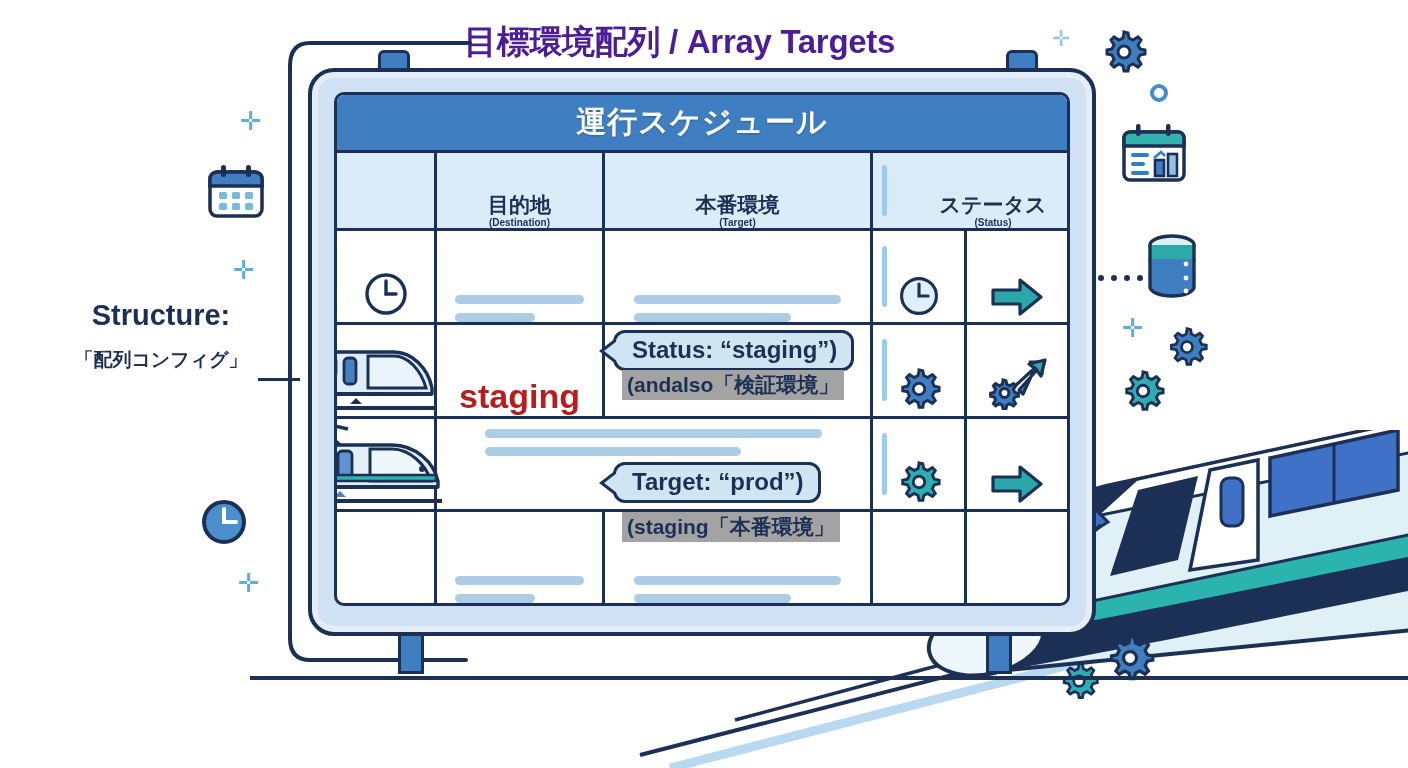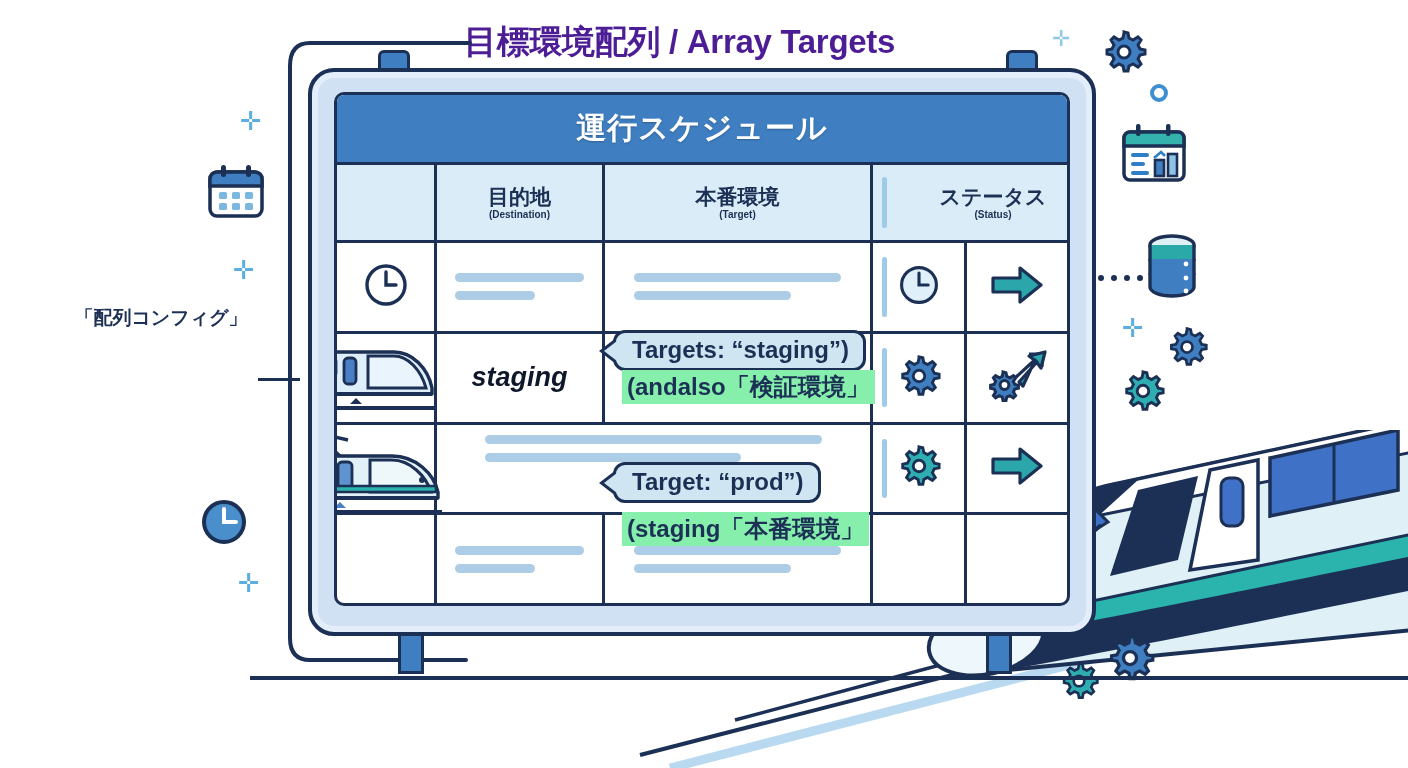--- a/index.html
+++ b/index.html
@@ -24,54 +24,54 @@
   .bracket{ position:absolute; left:280px; top:38px; width:36px; height:620px; }
   .bracket svg{ display:block; }
 
   
   .struct{
     position:absolute; left:56px; top:300px; width:210px;
     text-align:center; line-height:1.05;
   }
   .struct .l1{ font-size:29px; font-weight:bold; color:#1b3054; }
   .struct .l2{ font-size:40px; font-weight:bold; color:#1b3054; margin-top:3px; letter-spacing:0.5px;}
-  .struct .l3{ font-size:19px; font-weight:bold; color:#1b3054; margin-top:8px; }
+  .struct .l3{ font-size:19px; font-weight:bold; color:#1b3054; margin-top:20px; }
   .struct-line{ position:absolute; left:258px; top:378px; width:42px; height:3px; background:#1b3054;}
 
   
   .board-mount{ position:absolute; width:32px; height:22px; background:#3f7fc1;
                 border:3px solid #1b3054; border-radius:6px 6px 0 0;}
   .board{
     position:absolute; left:308px; top:68px; width:788px; height:568px;
     background:#cfe1f2; border:4px solid #1b3054; border-radius:26px;
     box-shadow:inset 0 0 0 6px #e4eefa;
   }
   .board-inner{
     position:absolute; left:22px; top:20px; right:22px; bottom:26px;
     background:#ffffff; border:3px solid #1b3054; border-radius:10px;
     overflow:hidden; display:flex; flex-direction:column;
   }
   .leg{ position:absolute; width:26px; height:42px; background:#3f7fc1; border:3px solid #1b3054;}
   .ground{ position:absolute; left:250px; top:676px; width:1158px; height:4px; background:#1b3054;}
 
   
   .bhead{
-    height:70px; background:#3f7fc1; border-bottom:3px solid #1b3054;
+    height:58px; background:#3f7fc1; border-bottom:3px solid #1b3054;
     display:flex; align-items:center; justify-content:center;
     color:#ffffff; font-size:30px; font-weight:bold; letter-spacing:1px;
     text-shadow:0 1px 2px rgba(20,40,70,.35);
     flex:0 0 auto;
   }
 
   
   .tbl{ flex:1 1 auto; display:flex; flex-direction:column; }
   .trow{ display:flex; flex:1 1 0; border-bottom:3px solid #1b3054; min-height:0;}
   .trow:last-child{ border-bottom:none; }
   .trow.head{ flex:0 0 78px; background:#d9ecf7; }
-  .cell{ border-right:3px solid #1b3054; display:flex; align-items:center;
+  .cell{ border-right:3px solid #1b3054; display:flex; align-items:flex-end;
          justify-content:center; position:relative; min-width:0; }
   .cell:last-child{ border-right:none; }
   .c-icon{ flex:0 0 100px; }
   .c-dest{ flex:0 0 168px; }
   .c-target{ flex:1 1 auto; }
   .c-st1{ flex:0 0 94px; }
   .c-st2{ flex:0 0 100px; }
 
   .th{ text-align:center; line-height:1.12; color:#1b3054; }
   .th .jp{ font-size:21px; font-weight:bold; }
@@ -79,42 +79,42 @@
 
   .accent-bar{ position:absolute; left:9px; top:16%; width:5px; height:68%;
                background:#9ecbe8; border-radius:3px; }
 
   
   .ph{ display:flex; flex-direction:column; gap:9px; width:78%; }
   .ph span{ height:9px; background:#adcde6; border-radius:5px; display:block;}
   .ph span.s2{ width:62%; }
   .ph.wide span.s2{ width:76%; }
 
-  .dest{ font-size:27px; font-weight:bold; color:#0f172a;font-style:italic; }
+  .dest{ font-size:34px; font-weight:bold; color:#b91c1c; }
 
   
   .callout{
     position:absolute; z-index:6;
     background:#cfe6f2; border:3px solid #1b3054; border-radius:12px;
     padding:3px 14px 4px 16px; font-size:24px; font-weight:bold; color:#1b3054;
     white-space:nowrap;
   }
   .callout:before{
     content:""; position:absolute; left:-17px; top:50%; transform:translateY(-50%);
     width:0; height:0; border-top:13px solid transparent; border-bottom:13px solid transparent;
     border-right:17px solid #1b3054;
   }
   .callout:after{
     content:""; position:absolute; left:-12px; top:50%; transform:translateY(-50%);
     width:0; height:0; border-top:10px solid transparent; border-bottom:10px solid transparent;
     border-right:13px solid #cfe6f2;
   }
   .sub{
-    position:absolute; z-index:6; background:#86efac;
-    font-size:24px; font-weight:bold; color:#1b3054; white-space:nowrap;
+    position:absolute; z-index:6; background:#a3a3a3;
+    font-size:21px; font-weight:bold; color:#1b3054; white-space:nowrap;
     padding:1px 5px;
   }
 
   #co-staging{ left:613px; top:330px; }
   #sub-staging{ left:622px; top:370px; }
   #co-prod{    left:613px; top:462px; }
   #sub-prod{   left:622px; top:512px; }
 
   
   .deco{ position:absolute; }
@@ -132,20 +132,21 @@
 
   <div class="title">目標環境配列 / Array Targets</div>
 
   <div class="bracket">
     <svg width="200" height="630" viewBox="0 0 200 630" fill="none">
       <path d="M190 5 H30 Q10 5 10 28 V600 Q10 622 30 622 H186" stroke="#1b3054" stroke-width="4" fill="none" stroke-linecap="round"></path>
     </svg>
   </div>
 
   <div class="struct">
+    <div class="l1">Structure:</div>
     <div class="l3">「配列コンフィグ」</div>
   </div>
   <div class="struct-line"></div>
 
   <div class="plus" style="left:240px; top:108px;">✛</div>
   <div class="deco" style="left:205px; top:163px;">
     <svg width="62" height="58" viewBox="0 0 62 58">
       <rect x="5" y="9" width="52" height="44" rx="7" fill="#fff" stroke="#1b3054" stroke-width="3.5"></rect>
       <path d="M5 16 a7 7 0 0 1 7 -7 h38 a7 7 0 0 1 7 7 v7 H5z" fill="#3f7fc1" stroke="#1b3054" stroke-width="3.5"></path>
       <rect x="16" y="2" width="5" height="12" rx="2.5" fill="#1b3054"></rect>
@@ -446,19 +447,19 @@
               </div>
           </div>
           <div class="cell c-st1"></div>
           <div class="cell c-st2"></div>
         </div>
 
       </div>
     </div>
   </div>
 
-  <div class="callout" id="co-staging">Targets: “staging”)</div>
+  <div class="callout" id="co-staging">Status: “staging”)</div>
   <div class="sub" id="sub-staging">(andalso「検証環境」</div>
 
   <div class="callout" id="co-prod">Target: “prod”)</div>
   <div class="sub" id="sub-prod">(staging「本番環境」</div>
 
 </div>
 
 </body></html>

